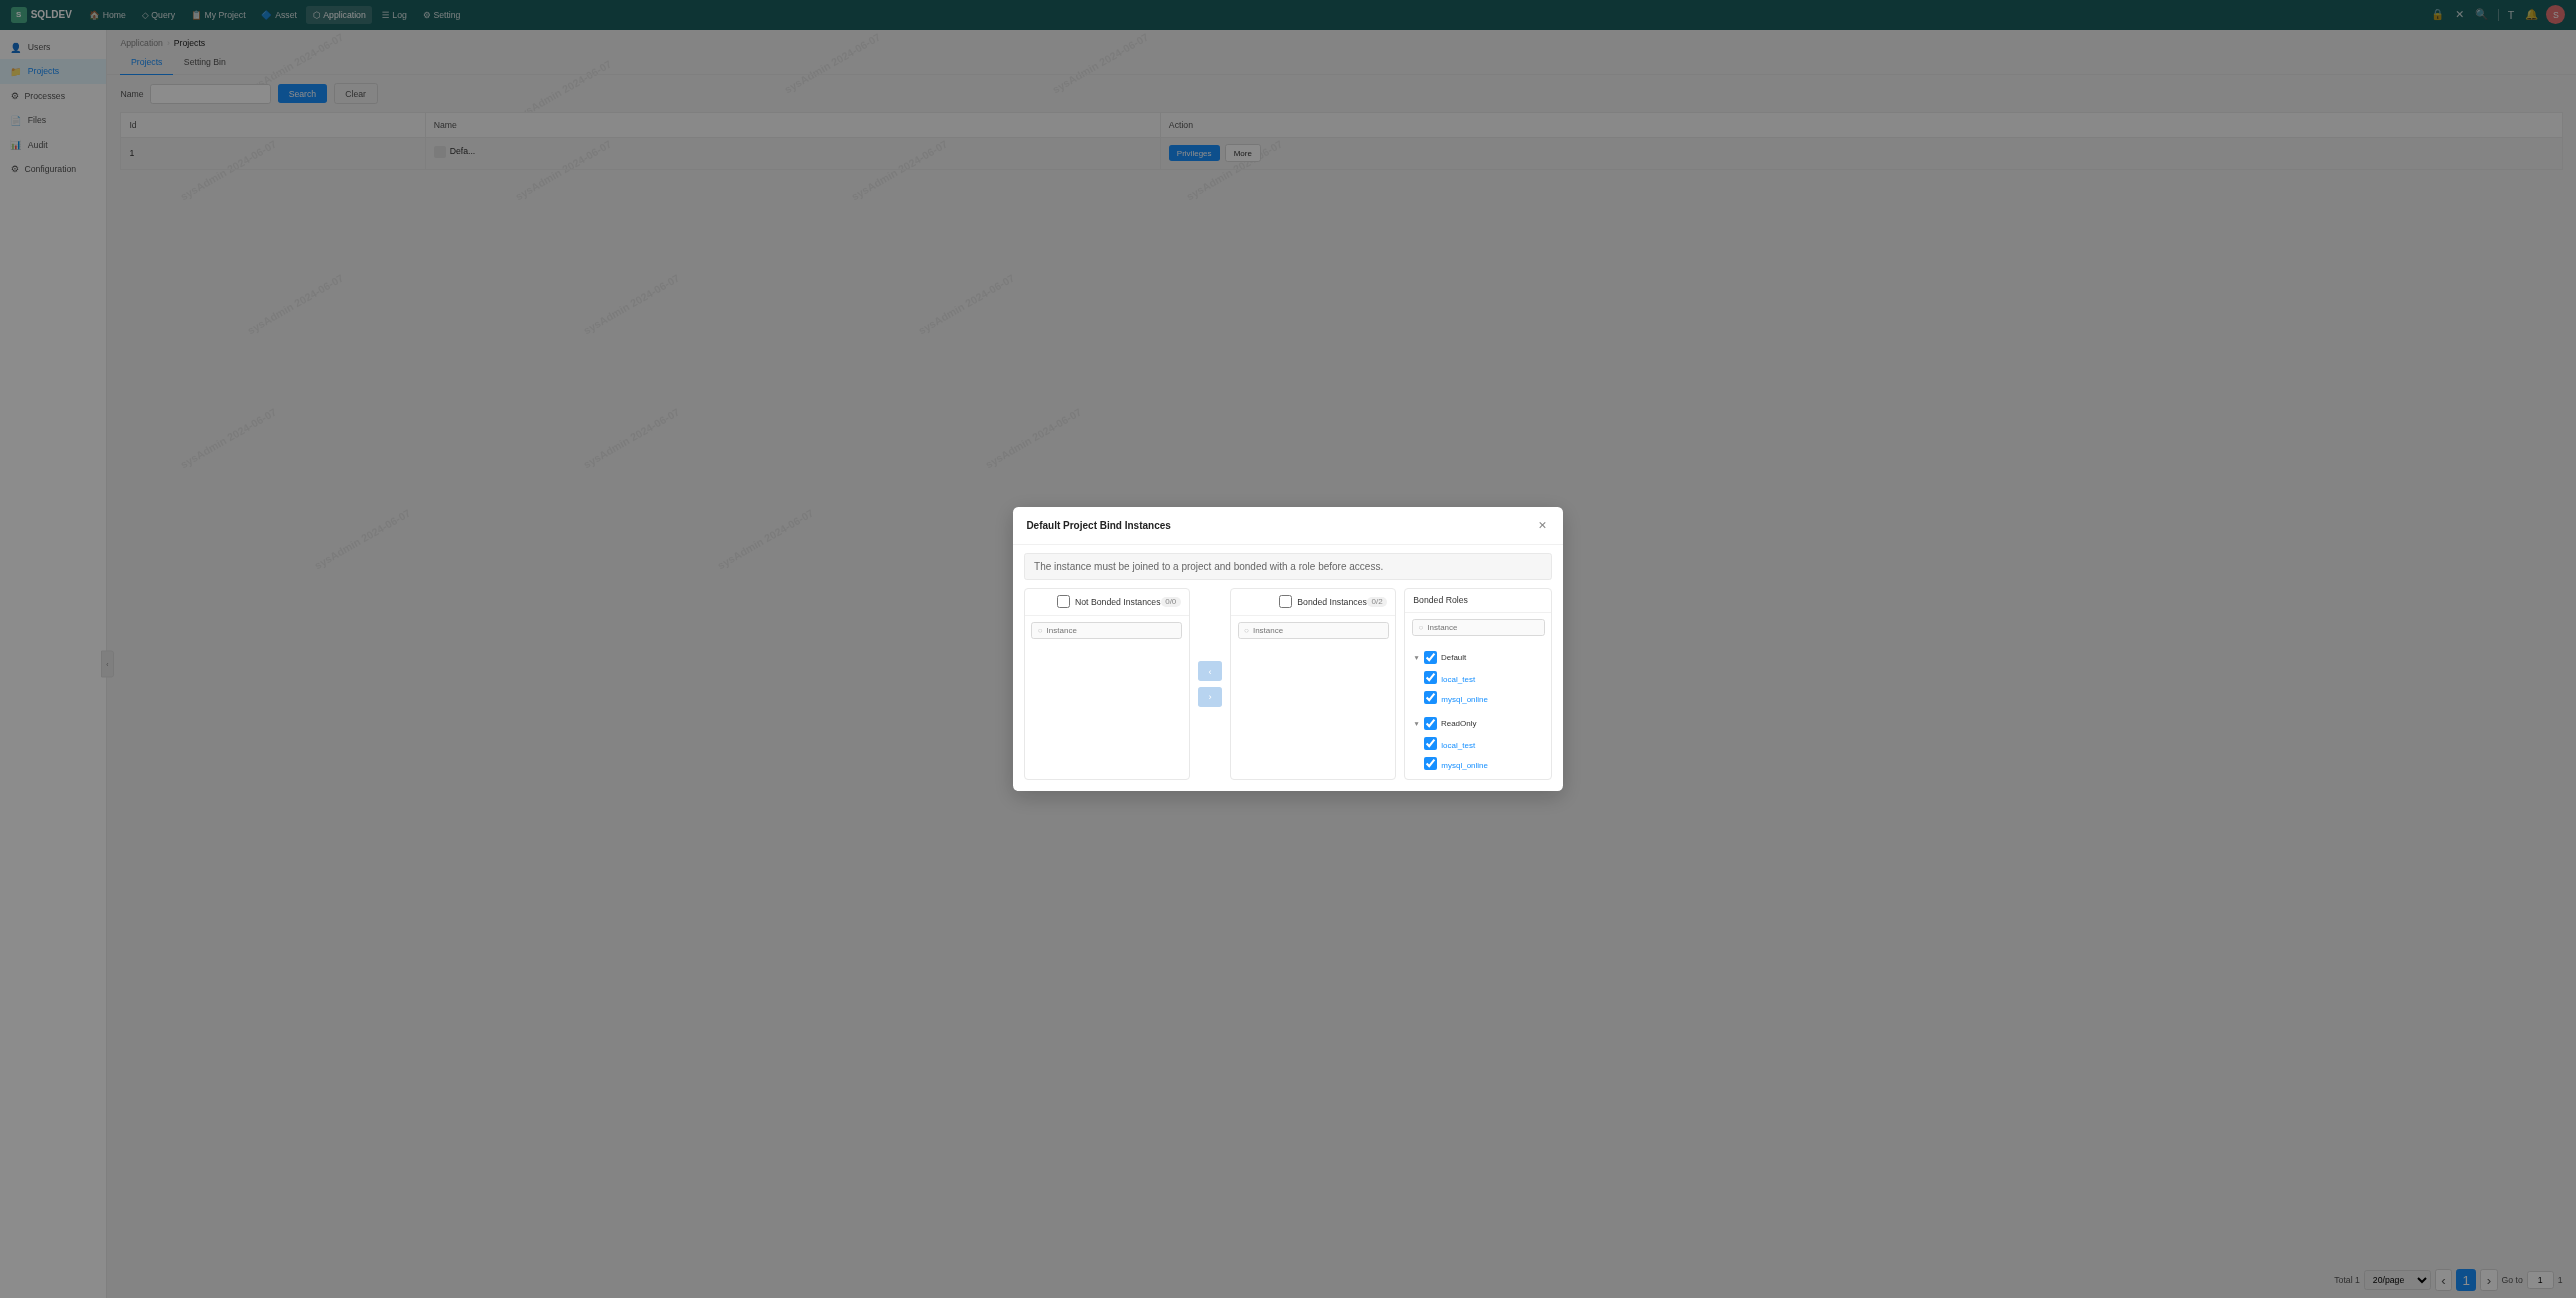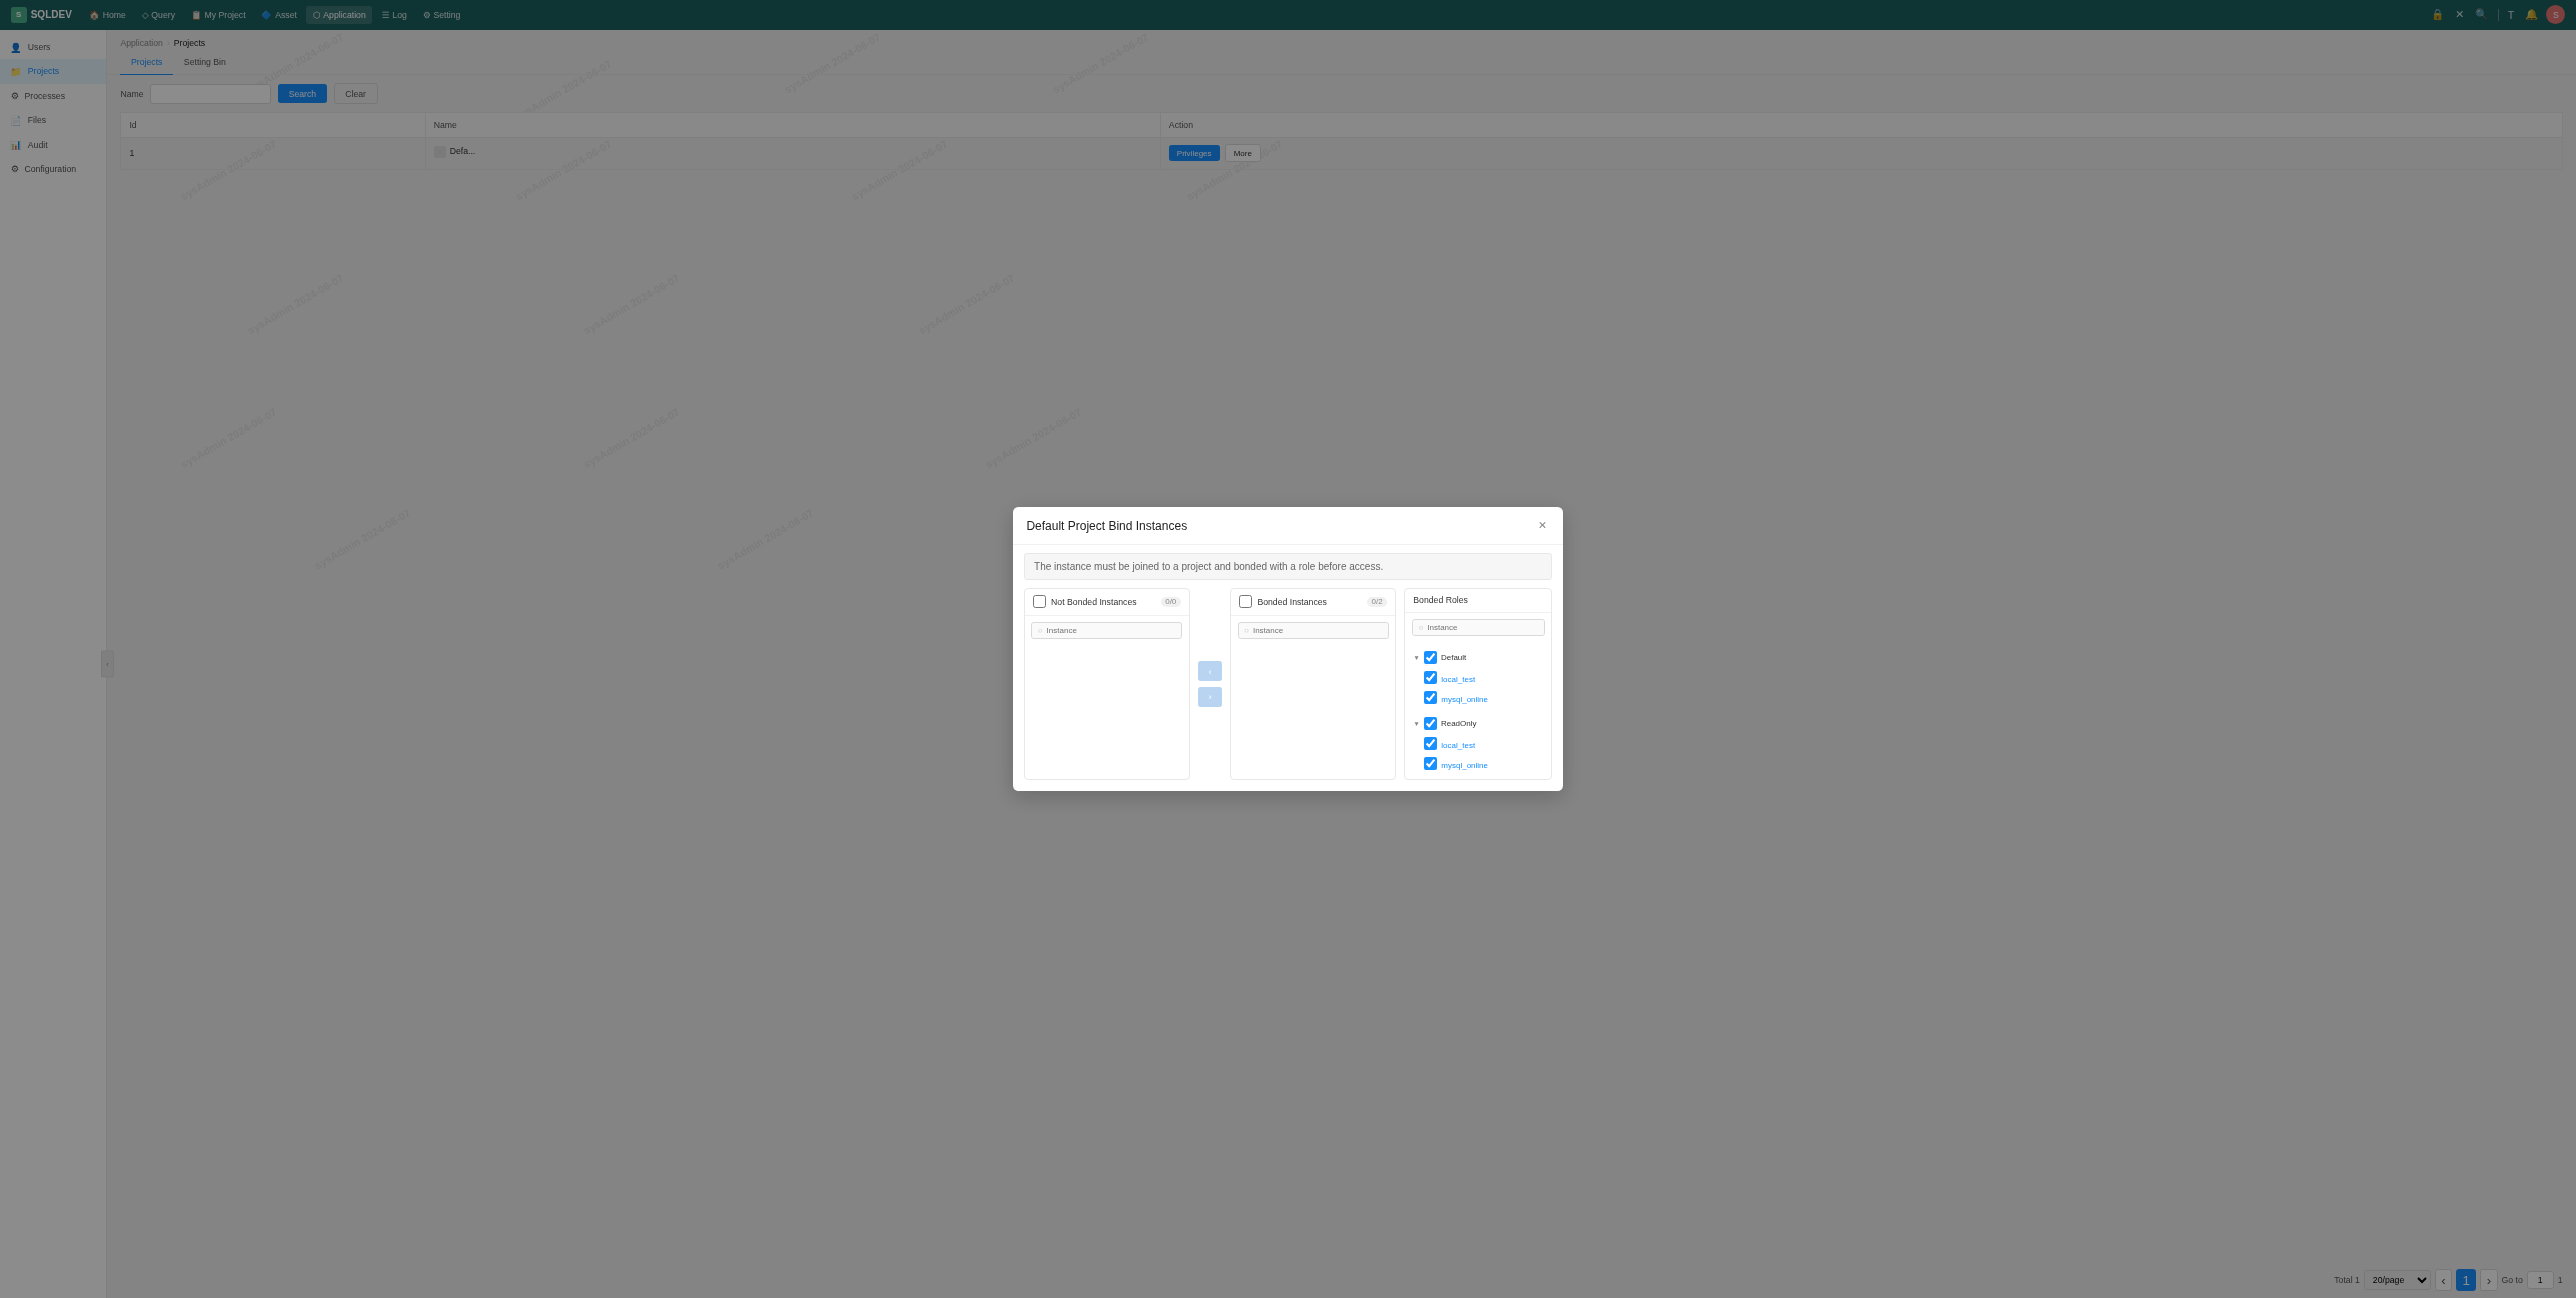--- a/index.html
+++ b/index.html
@@ -308,22 +308,22 @@
       box-shadow: 0 5.4px 21.5px rgba(0,0,0,0.2);
     }
     .modal-header {
       display: flex;
       align-items: center;
       justify-content: space-between;
       padding: 10.7px 13.4px;
       border-bottom: 0.7px solid #f0f0f0;
     }
     .modal-title {
-      font-size: 12px;
-      font-weight: 400;
+      font-size: 10px;
+      font-weight: 700;
       color: #222;
     }
     .modal-close {
       cursor: pointer;
       color: #888;
       font-size: 10.7px;
       padding: 1.3px 2.7px;
     }
     .modal-notice {
       background: #f6f6f6;
@@ -348,21 +348,21 @@
       border: 0.7px solid #e8e8e8;
       border-radius: 4px;
       display: flex;
       flex-direction: column;
       overflow: hidden;
       position: relative;
     }
     .panel-header {
       display: flex;
       align-items: center;
-      justify-content: space-between;
+      justify-content: flex-end;
       padding: 6.7px 8px;
       border-bottom: 0.7px solid #f0f0f0;
     }
     .panel-title-row {
       display: flex;
       align-items: center;
       gap: 5.4px;
     }
     .panel-checkbox { cursor: pointer; }
     .panel-title { font-size: 8.7px; font-weight: 500; color: #333; }

